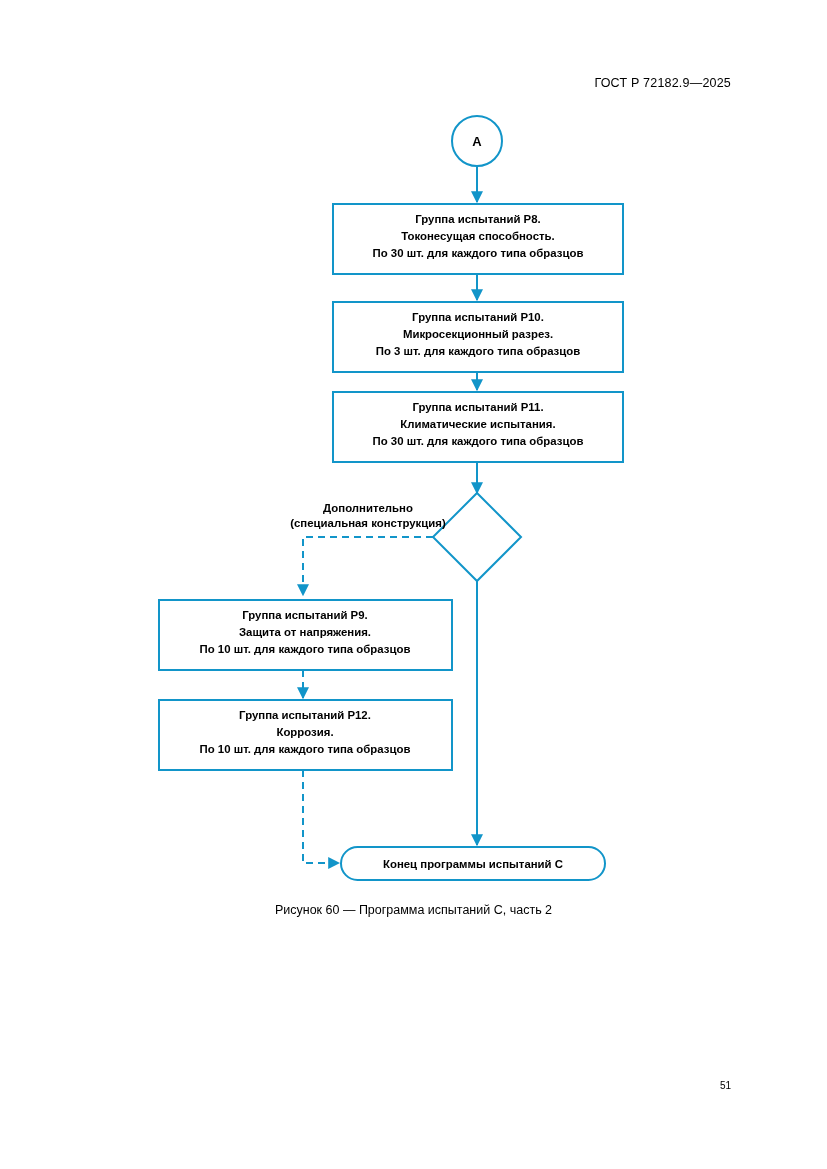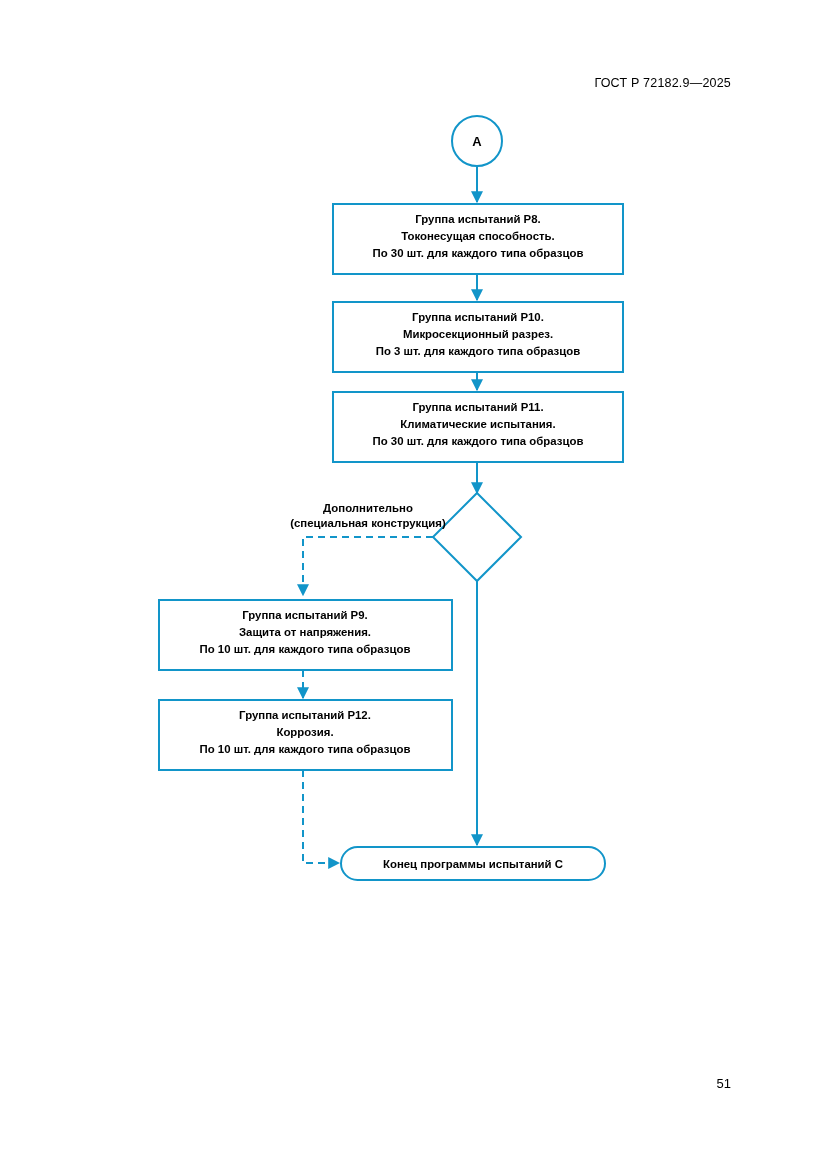--- a/index.html
+++ b/index.html
@@ -26,21 +26,21 @@
     right: 96px;
     font-size: 12.5px;
     font-weight: normal;
     letter-spacing: 0.2px;
     white-space: nowrap;
   }
   .page-number {
     position: absolute;
     bottom: 78px;
     right: 96px;
-    font-size: 13px;
+    font-size: 10px;
     font-weight: normal;
   }
   .figure-caption {
     position: absolute;
     top: 903px;
     left: 0;
     width: 827px;
     text-align: center;
     font-size: 12.5px;
   }
@@ -135,16 +135,17 @@
     <text class="node-text" x="305" y="753">По 10 шт. для каждого типа образцов</text>
 
     <path d="M 303 770 L 303 863 L 339 863" fill="none" stroke="#1295c9" stroke-width="2" stroke-dasharray="7,5" marker-end="url(#arrowDash)"></path>
 
     <line x1="477" y1="581" x2="477" y2="845" stroke="#1295c9" stroke-width="2" marker-end="url(#arrowSolid)"></line>
 
     <rect class="shape" x="341" y="847" width="264" height="33" rx="16.5" ry="16.5" stroke="#1295c9" stroke-width="2"></rect>
     <text class="node-text" x="473" y="868">Конец программы испытаний С</text>
   </svg>
 
+  <div class="figure-caption">Рисунок 60 — Программа испытаний С, часть 2</div>
 
   <div class="page-number">51</div>
 
 </div>
 
 </body></html>

